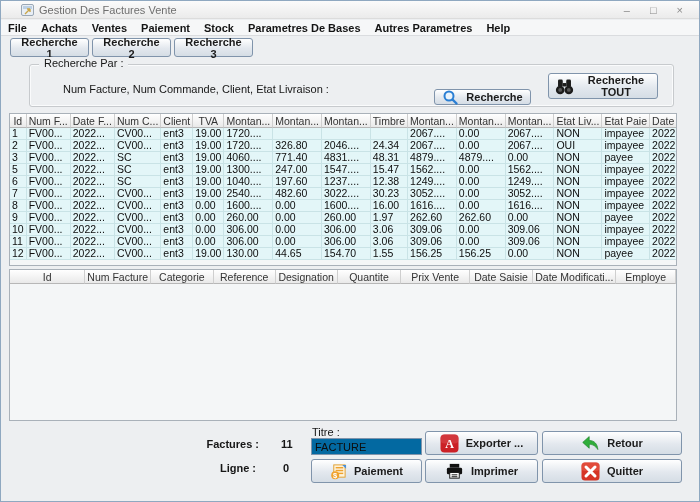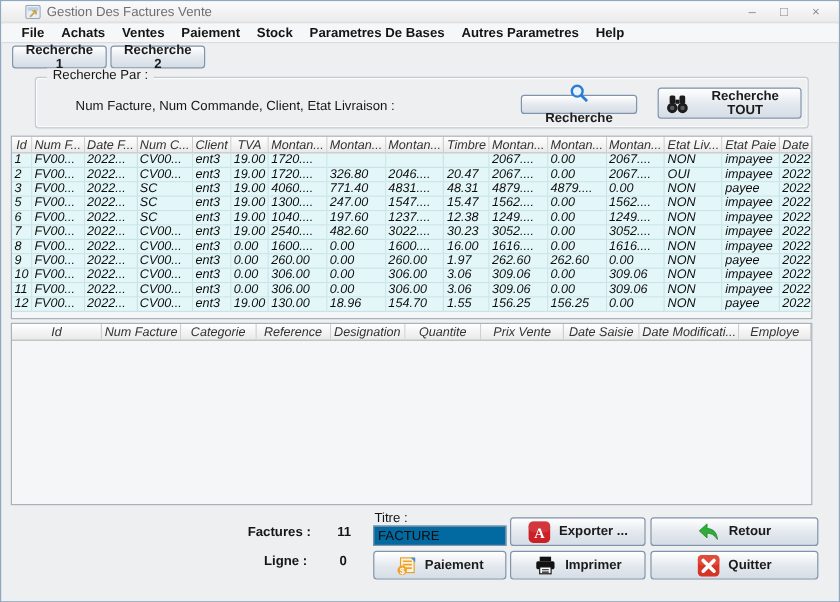--- a/index.html
+++ b/index.html
@@ -12,21 +12,21 @@
     background:linear-gradient(#fbfbfb,#ebebeb);border-bottom:1px solid #dcdcdc;
     display:flex;align-items:center;padding:0 10px;}
   .app-icon{width:13px;height:12px;margin:0 5px 0 10px;flex:0 0 auto;}
   .win-title{font-size:11px;color:#6f6f6f;flex:1 1 auto;}
   .win-controls{display:flex;gap:20px;margin-right:6px;}
   .win-controls span{font-size:11px;color:#8a8a8a;line-height:12px;cursor:default;}
 
   
   .menubar{position:absolute;top:19px;left:0;right:0;height:16px;background:#f6f7f8;
     border-bottom:1px solid #dadcdf;display:flex;align-items:center;font-size:11px;
-    font-weight:bold;color:#141414;padding-left:10px;}
+    font-weight:bold;color:#141414;padding-left:0;}
   .menu-item{padding:0 7px;white-space:nowrap;}
 
   
   .btn{display:inline-flex;align-items:center;justify-content:center;gap:7px;
     background:linear-gradient(#ffffff,#e3e8ee 55%,#d5dde5);
     border:1px solid #8094ab;border-radius:3px;color:#1b1b1b;
     font-size:11px;font-weight:bold;font-family:"Liberation Sans",sans-serif;text-align:center;}
   .rech-btns{position:absolute;top:37px;left:9px;display:flex;gap:3px;}
   .rech-btns .btn{width:79px;height:19px;}
   .page-title{position:absolute;top:40px;left:240px;font-size:13px;font-weight:bold;color:#0d0d0d;}
@@ -35,29 +35,29 @@
   .groupbox{position:absolute;left:28px;top:63px;width:645px;height:43px;
     border:1px solid #c7cacd;border-radius:3px;box-shadow:inset 0 0 0 1px #fafbfc;}
   .groupbox-title{position:absolute;top:-8px;left:9px;background:#edeff1;padding:0 5px;
     font-size:11px;font-weight:normal;color:#161616;}
   .search-label{position:absolute;left:62px;top:82px;font-size:11px;color:#161616;}
   .combo{position:absolute;left:297px;top:78px;width:128px;height:18px;display:flex;}
   .combo-field{flex:1 1 auto;background:#fff;border:1px solid #8094ab;border-right:none;
     font-size:11px;color:#0d0d0d;padding:2px 3px;display:flex;align-items:center;}
   .combo-arrow{flex:0 0 19px;background:linear-gradient(#fff,#d8dfe7);border:1px solid #8094ab;
     display:flex;align-items:center;justify-content:center;font-size:8px;color:#3a5573;}
-  .btn-recherche{position:absolute;left:433px;top:78px;width:97px;height:16px;flex-direction:column;}
-  .btn-recherche-tout{position:absolute;left:547px;top:72px;width:120px;height:26px;}
+  .btn-recherche{position:absolute;left:433px;top:88px;width:97px;height:16px;}
+  .btn-recherche-tout{position:absolute;left:547px;top:72px;width:110px;height:26px;}
 
   
   .table-wrap{position:absolute;left:8px;width:668px;background:#f4f6f7;
     border:1px solid #a9b1b9;overflow:hidden;}
   .table-invoices{top:112px;height:153px;}
   .table-details{top:268px;height:152px;}
-  table.grid{border-collapse:separate;border-spacing:0;table-layout:fixed;font-style:italic;}
+  table.grid{border-collapse:separate;border-spacing:0;table-layout:fixed;}
   table.grid th{height:14px;background:linear-gradient(#ffffff,#e9e9e9);
     border-right:1px solid #cfcfcf;border-bottom:1px solid #b7b7b7;
     font-size:10.5px;font-weight:normal;color:#333;white-space:nowrap;overflow:hidden;
     padding:0 2px;text-align:center;}
   .table-details th{height:15px;}
   table.grid td{height:11.5px;background:#e3f6f8;border-right:1px solid #c9e3e6;
     border-bottom:1px solid #c9e3e6;font-size:10.5px;color:#0d0d0d;
     white-space:nowrap;overflow:hidden;padding:0 2px;line-height:11px;}
   td.cell-selected{background:#d2edf4;}
 
@@ -101,20 +101,21 @@
     <span class="menu-item">Paiement</span>
     <span class="menu-item">Stock</span>
     <span class="menu-item">Parametres De Bases</span>
     <span class="menu-item">Autres Parametres</span>
     <span class="menu-item">Help</span>
   </div>
 
   <div class="rech-btns">
     <button class="btn">Recherche 1</button>
     <button class="btn">Recherche 2</button>
+    <button class="btn">Recherche 3</button>
   </div>
 
   <div class="groupbox">
     <span class="groupbox-title">Recherche Par :</span>
   </div>
   <span class="search-label">Num Facture, Num Commande, Client, Etat Livraison :</span>
   <button class="btn btn-recherche">
     <svg class="icon16" viewBox="0 0 17 17">
       <circle cx="7" cy="7" r="4.5" fill="#eaf3fb" stroke="#2a7fd4" stroke-width="2"></circle>
       <line x1="10.5" y1="10.5" x2="14.5" y2="14.5" stroke="#2a7fd4" stroke-width="2.4" stroke-linecap="round"></line>
@@ -196,21 +197,21 @@
           <tr>
             <td>2</td>
             <td>FV00...</td>
             <td>2022...</td>
             <td>CV00...</td>
             <td>ent3</td>
             <td>19.00</td>
             <td>1720....</td>
             <td>326.80</td>
             <td>2046....</td>
-            <td>20.47</td>
+            <td>24.34</td>
             <td>2067....</td>
             <td>0.00</td>
             <td>2067....</td>
             <td>OUI</td>
             <td>impayee</td>
             <td>2022...</td>
           </tr>
           <tr>
             <td>3</td>
             <td>FV00...</td>
@@ -356,21 +357,21 @@
             <td>2022...</td>
           </tr>
           <tr>
             <td>12</td>
             <td>FV00...</td>
             <td>2022...</td>
             <td>CV00...</td>
             <td>ent3</td>
             <td>19.00</td>
             <td>130.00</td>
-            <td>18.96</td>
+            <td>44.65</td>
             <td>154.70</td>
             <td>1.55</td>
             <td>156.25</td>
             <td>156.25</td>
             <td>0.00</td>
             <td>NON</td>
             <td>payee</td>
             <td>2022...</td>
           </tr>
         </tbody>

